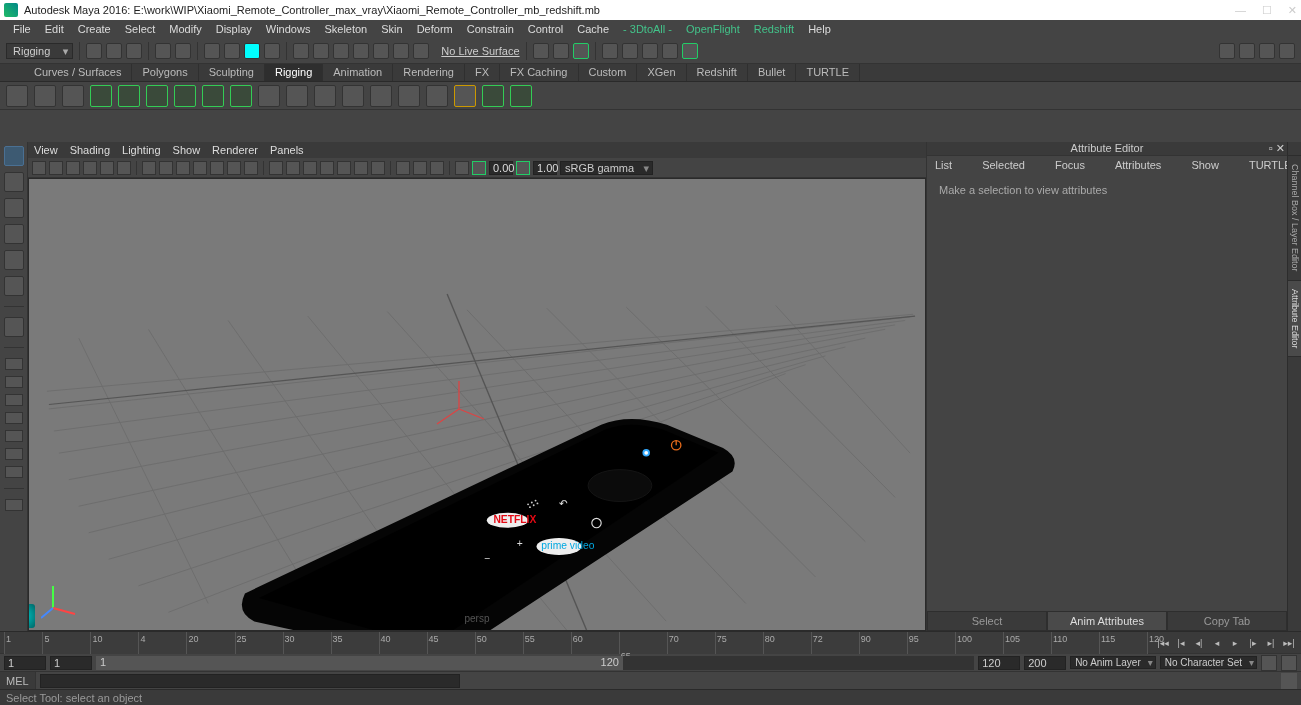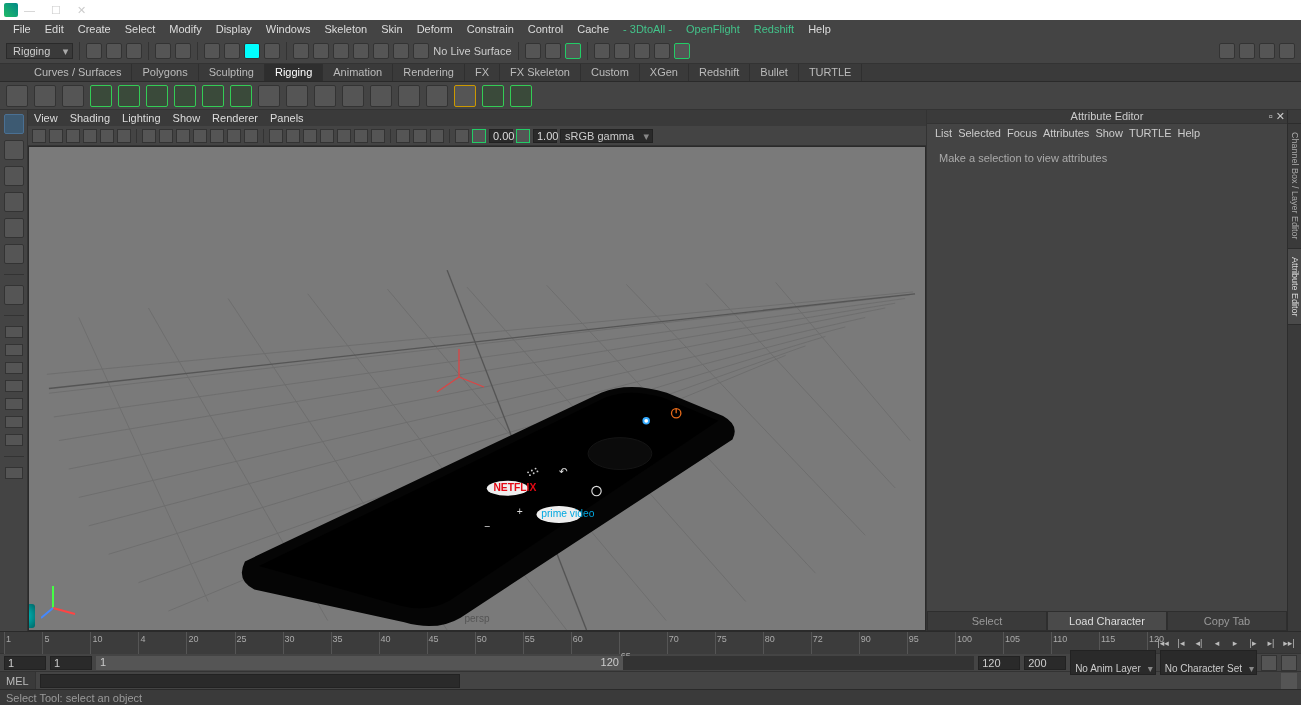--- a/index.html
+++ b/index.html
@@ -19,36 +19,36 @@
 
 
 .statusrow { height: 26px; background: #444; display: flex; align-items: center; padding: 0 6px; border-bottom: 1px solid #333; }
 .statusrow .dropdown { background: #3a3a3a; border: 1px solid #2a2a2a; padding: 1px 22px 1px 6px; position: relative; }
 .statusrow .dropdown::after { content: "▾"; position: absolute; right: 4px; color: #aaa; }
 .statusrow .sep { width: 1px; height: 18px; background: #333; margin: 0 6px; }
 .icnrow { display: flex; gap: 4px; align-items: center; }
 .icn { width: 16px; height: 16px; background: #555; border: 1px solid #333; border-radius: 2px; }
 .icn.cyan { background: #0ff; }
 .icn.g { border-color: #2c6; }
-.statusrow .nls { color: #ccc; margin-left: 4px; }
+.statusrow .nls { color: #ccc; margin-left: 12px; text-decoration: underline; }
 .statusrow .spacer { flex: 1; }
 
 
 .shelftabs { height: 18px; background: #3a3a3a; display: flex; align-items: stretch; border-bottom: 1px solid #2a2a2a; padding-left: 24px; }
 .shelftabs span { padding: 2px 10px; color: #bbb; border-right: 1px solid #2f2f2f; }
 .shelftabs span.active { background: #2e2e2e; color: #fff; }
 
 
 .shelficons { height: 28px; background: #444; display: flex; align-items: center; padding: 0 6px; gap: 6px; border-bottom: 1px solid #333; }
 .shelficons .sicn { width: 22px; height: 22px; background: #555; border: 1px solid #333; border-radius: 2px; }
 .shelficons .sicn.hl { border-color: #3c5; background: #3a4a3a; }
 .shelficons .sicn.y { border-color: #c90; }
 
 
-.main { flex: 1; display: flex; overflow: hidden; }
+.main { flex: 1; display: flex; overflow: hidden; margin-top: 32px; }
 
 
 .toolbox { width: 28px; background: #444; display: flex; flex-direction: column; align-items: center; padding-top: 4px; gap: 6px; border-right: 1px solid #333; }
 .toolbox .tbicn { width: 20px; height: 20px; background: #555; border: 1px solid #333; border-radius: 2px; }
 .toolbox .tbicn.sel { background: #3d5a72; border-color: #4a7093; }
 .toolbox .tbsep { width: 20px; height: 1px; background: #333; margin: 4px 0; }
 .toolbox .tbsmall { width: 18px; height: 12px; background: #555; border: 1px solid #333; }
 
 
 .viewcol { flex: 1; display: flex; flex-direction: column; border-right: 1px solid #333; }
@@ -70,21 +70,21 @@
 .viewport svg.grid { position: absolute; width: 100%; height: 100%; }
 .viewport .persp { position: absolute; bottom: 6px; left: 50%; transform: translateX(-50%); color: #555; font-size: 10px; }
 .viewport .axis { position: absolute; left: 12px; bottom: 10px; }
 .viewport .mayalogo { position: absolute; left: -18px; bottom: 2px; width: 24px; height: 24px; background: radial-gradient(circle,#0cc,#066); border-radius: 3px; }
 .remote { position: absolute; width: 550px; height: 300px; left: 180px; top: 180px; }
 
 
 .rightcol { width: 360px; background: #444; display: flex; flex-direction: column; }
 .ae-title { height: 14px; background: #3a3a3a; text-align: center; color: #bbb; font-size: 10px; border-bottom: 1px solid #333; position: relative; }
 .ae-title .aex { position: absolute; right: 2px; top: 0; }
-.ae-menus { height: 18px; display: flex; align-items: center; gap: 6px; padding: 0 8px; }
+.ae-menus { height: 18px; display: flex; align-items: center; gap: 30px; padding: 0 8px; }
 .ae-body { flex: 1; padding: 10px 12px; color: #aaa; }
 .ae-bottom { height: 20px; display: flex; }
 .ae-bottom div { flex: 1; background: #3a3a3a; border: 1px solid #2e2e2e; text-align: center; line-height: 18px; color: #999; }
 .ae-bottom div.act { background: #4a4a4a; color: #ddd; }
 
 
 .sidetabs { width: 14px; background: #3a3a3a; display: flex; flex-direction: column; border-left: 1px solid #2c2c2c; }
 .sidetabs .vt { writing-mode: vertical-rl; padding: 8px 1px; font-size: 9px; color: #aaa; border-bottom: 1px solid #2c2c2c; text-align: center; }
 .sidetabs .vt.act { background: #4a4a4a; color: #ddd; }
 .sidetabs .vicn { height: 14px; border-bottom: 1px solid #2c2c2c; }
@@ -95,39 +95,40 @@
 .ts-track .tsline { position: absolute; top: 0; height: 100%; width: 1px; background: #555; }
 .ts-track .tsnum { position: absolute; top: 2px; color: #aaa; font-size: 9px; }
 .ts-playback { display: flex; gap: 2px; padding: 0 4px; }
 .ts-playback .pb { width: 16px; height: 16px; color: #bbb; text-align: center; line-height: 16px; font-size: 9px; }
 
 
 .rangeslider { height: 18px; background: #444; display: flex; align-items: center; gap: 4px; padding: 0 4px; border-top: 1px solid #333; }
 .rangeslider .rnum { background: #2a2a2a; border: 1px solid #222; width: 42px; padding: 0 3px; text-align: left; }
 .rangeslider .rtrack { flex: 1; height: 14px; background: #333; position: relative; }
 .rangeslider .rhandle { position: absolute; height: 100%; background: #555; }
-.rangeslider .rdrop { background: #2a2a2a; border: 1px solid #222; padding: 12px 14px 0 4px; position: relative; font-size: 10px; }
+.rangeslider .rdrop { background: #2a2a2a; border: 1px solid #222; padding: 0 14px 0 4px; position: relative; font-size: 10px; }
 .rangeslider .rdrop::after { content: "▾"; position: absolute; right: 2px; color: #888; }
 .rangeslider .ricn { width: 16px; height: 16px; background: #555; border: 1px solid #333; }
 
 
 .cmdline { height: 18px; background: #444; display: flex; align-items: center; border-top: 1px solid #333; }
 .cmdline .mel { padding: 0 6px; color: #bbb; background: #3a3a3a; height: 100%; line-height: 18px; border-right: 1px solid #333; }
 .cmdline .cmdin { flex: 0 0 420px; height: 14px; background: #2a2a2a; border: 1px solid #222; margin: 0 4px; }
 .cmdline .cmdout { flex: 1; }
 .cmdline .cmdicn { width: 16px; height: 16px; background: #555; margin-right: 4px; }
 
 
 .helpline { height: 16px; background: #3a3a3a; padding: 0 6px; color: #999; line-height: 16px; border-top: 1px solid #2a2a2a; }
 </style>
 </head>
 <body>
 
 <div class="titlebar">
   <div class="logo"></div>
+  <div class="title">Autodesk Maya 2016: E:\work\WIP\Xiaomi_Remote_Controller_max_vray\Xiaomi_Remote_Controller_mb_redshift.mb</div>
   <div class="winbtns">
     <span>—</span>
     <span>☐</span>
     <span>✕</span>
   </div>
 </div>
 
 <div class="menubar">
   <span>File</span>
   <span>Edit</span>
@@ -203,21 +204,21 @@
 </div>
 
 <div class="shelftabs">
   <span>Curves / Surfaces</span>
   <span>Polygons</span>
   <span>Sculpting</span>
   <span class="active">Rigging</span>
   <span>Animation</span>
   <span>Rendering</span>
   <span>FX</span>
-  <span>FX Skeleton</span>
+  <span>FX Caching</span>
   <span>Custom</span>
   <span>XGen</span>
   <span>Redshift</span>
   <span>Bullet</span>
   <span>TURTLE</span>
 </div>
 
 <div class="shelficons">
   <div class="sicn"></div>
   <div class="sicn"></div>
@@ -406,21 +407,21 @@
       <span>Selected</span>
       <span>Focus</span>
       <span>Attributes</span>
       <span>Show</span>
       <span>TURTLE</span>
       <span>Help</span>
     </div>
     <div class="ae-body">Make a selection to view attributes</div>
     <div class="ae-bottom">
       <div>Select</div>
-      <div class="act">Load Character</div>
+      <div class="act">Anim Attributes</div>
       <div>Copy Tab</div>
     </div>
   </div>
 
   <div class="sidetabs">
     <div class="vicn"></div>
     <div class="vt">Channel Box / Layer Editor</div>
     <div class="vt act">Attribute Editor</div>
   </div>
 </div>

